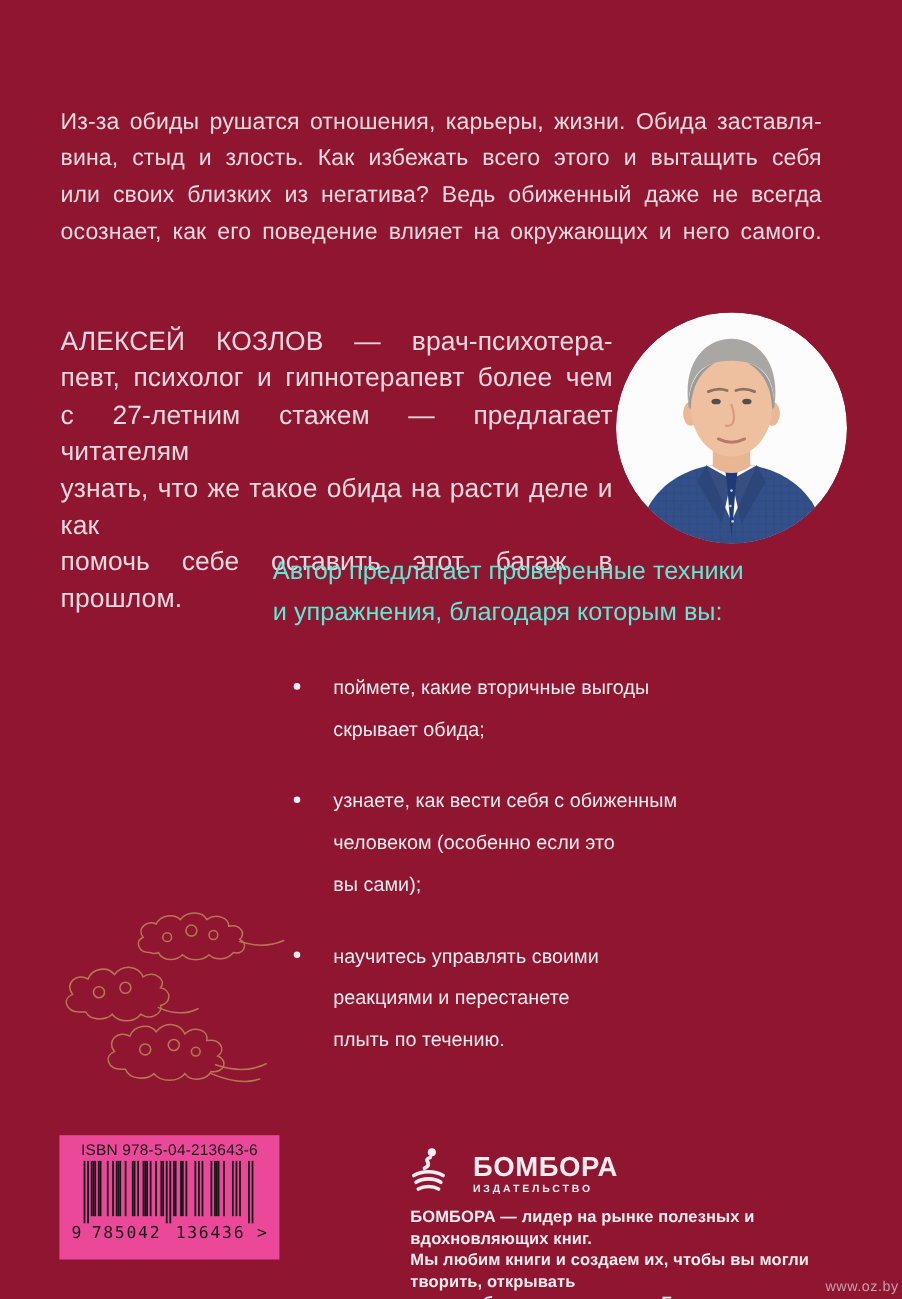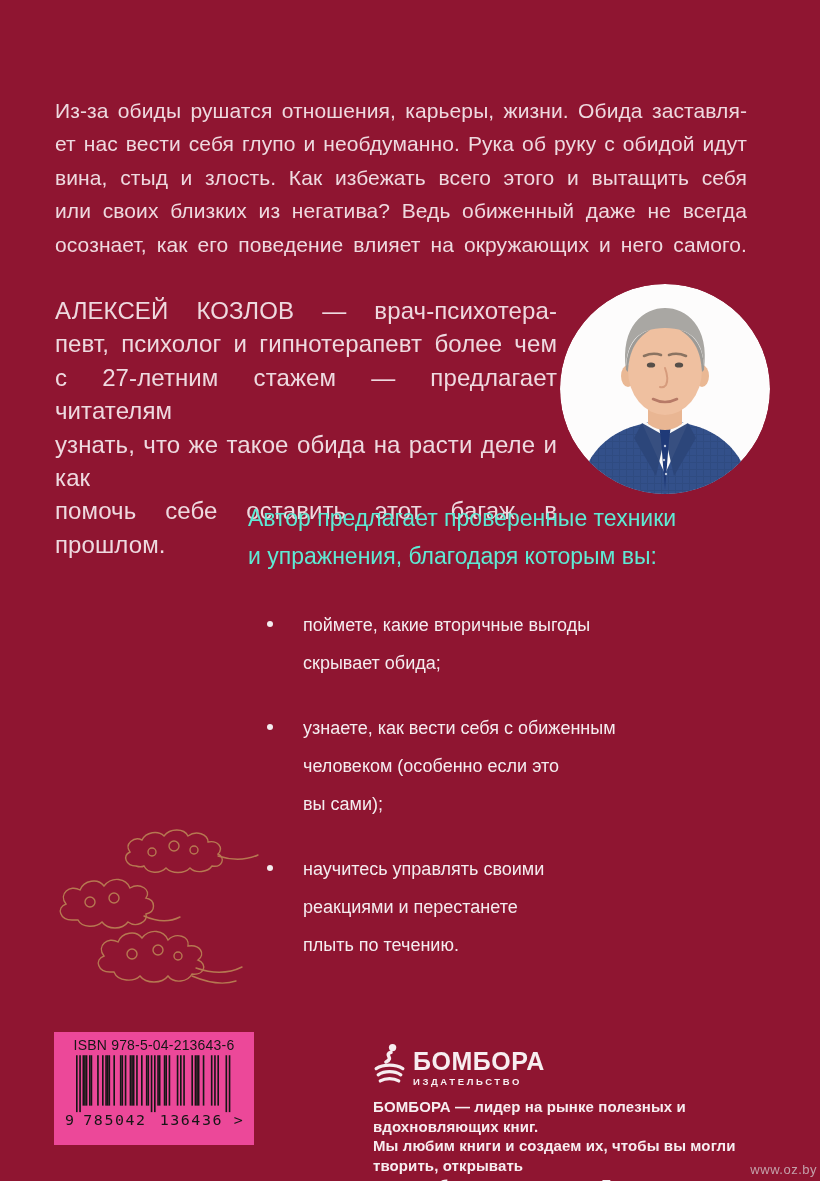--- a/index.html
+++ b/index.html
@@ -39,38 +39,37 @@
   .barcode-box{
     position:absolute;left:54px;top:1032px;width:200px;height:113px;
     background:#ec4899;box-sizing:border-box;padding:5px 9px 4px 9px;
   }
   .isbn{
     font-size:14px;line-height:17px;color:#161616;text-align:center;
     letter-spacing:.2px;white-space:nowrap;
   }
   .ean{display:block;width:182px;height:72px;margin:1px auto 0 auto;}
   .publisher{position:absolute;left:373px;top:1043px;width:404px;color:#f7edf0;}
-  .pub-head{display:flex;align-items:flex-start;}
+  .pub-head{display:flex;align-items:flex-start;gap:17px;}
   .pub-logo{width:33px;height:41px;flex:0 0 auto;margin-right:7px;}
   .pub-name{font-size:25px;font-weight:700;letter-spacing:.5px;line-height:26px;margin-top:5px;}
   .pub-sub{font-size:9.5px;font-weight:700;letter-spacing:2.6px;margin-top:2px;}
   .pub-desc{margin-top:10px;font-size:15px;font-weight:700;line-height:19.5px;letter-spacing:.1px;}
   .watermark{
     position:absolute;right:3px;bottom:4px;font-size:13px;color:#cdb9bf;opacity:.85;
     letter-spacing:.5px;
   }
 </style>
 </head>
 <body>
 
 <div class="cover">
 
   <div class="intro">
     <div class="jline">Из-за обиды рушатся отношения, карьеры, жизни. Обида заставля-</div>
-    <div class="jline">ет нас вести себя глупо и необдуманно. Рука об руку с обидой идут</div>
     <div class="jline">вина, стыд и злость. Как избежать всего этого и вытащить себя</div>
     <div class="jline">или своих близких из негатива? Ведь обиженный даже не всегда</div>
     <div class="jline">осознает, как его поведение влияет на окружающих и него самого.</div>
   </div>
 
   <div class="bio">
     <div class="jline">АЛЕКСЕЙ КОЗЛОВ — врач-психотера-</div>
     <div class="jline">певт, психолог и гипнотерапевт более чем</div>
     <div class="jline">с 27-летним стажем — предлагает читателям</div>
     <div class="jline">узнать, что же такое обида на расти деле и как</div>

